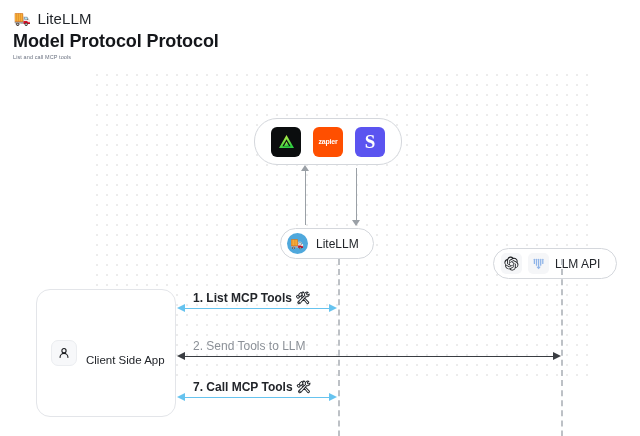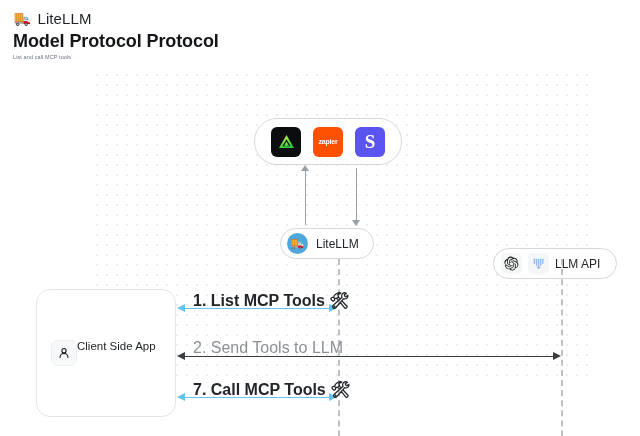--- a/index.html
+++ b/index.html
@@ -213,21 +213,22 @@
     border: 1px solid #e3e5e9;
     border-radius: 14px;
     background: #ffffff;
     box-sizing: border-box;
   }
   .client-inner {
     position: absolute;
     left: 14px;
     top: 50px;
     display: flex;
-    align-items: flex-start;
+    align-items: flex-end;
+    gap: 9px;
   }
   .person-badge {
     width: 26px;
     height: 26px;
     border-radius: 7px;
     background: #f7f8fa;
     border: 1px solid #ebedf0;
     display: flex;
     align-items: center;
     justify-content: center;
@@ -290,21 +291,21 @@
   }
   .msg-blue .head-left  { left: -7px;  border-right: 8px solid #66c3ef; }
   .msg-blue .head-right { right: -7px; border-left: 8px solid #66c3ef; }
   .msg-dark .head-left  { left: -7px;  border-right: 8px solid #3a3d42; }
   .msg-dark .head-right { right: -7px; border-left: 8px solid #3a3d42; }
 
   .msg-label {
     position: absolute;
     top: -17px;
     left: 9px;
-    font-size: 16px;
+    font-size: 12px;
     white-space: nowrap;
     background: transparent;
   }
   .msg-blue .msg-label { color: #22252a; font-weight: bold; }
   .msg-dark .msg-label { color: #8b9097; text-align: right; }
 
   .msg1 { left: 184px; top: 240px; width: 146px; }
   .msg2 { left: 184px; top: 288px; width: 370px; }
   .msg3 { left: 184px; top: 329px; width: 146px; }
 </style>

